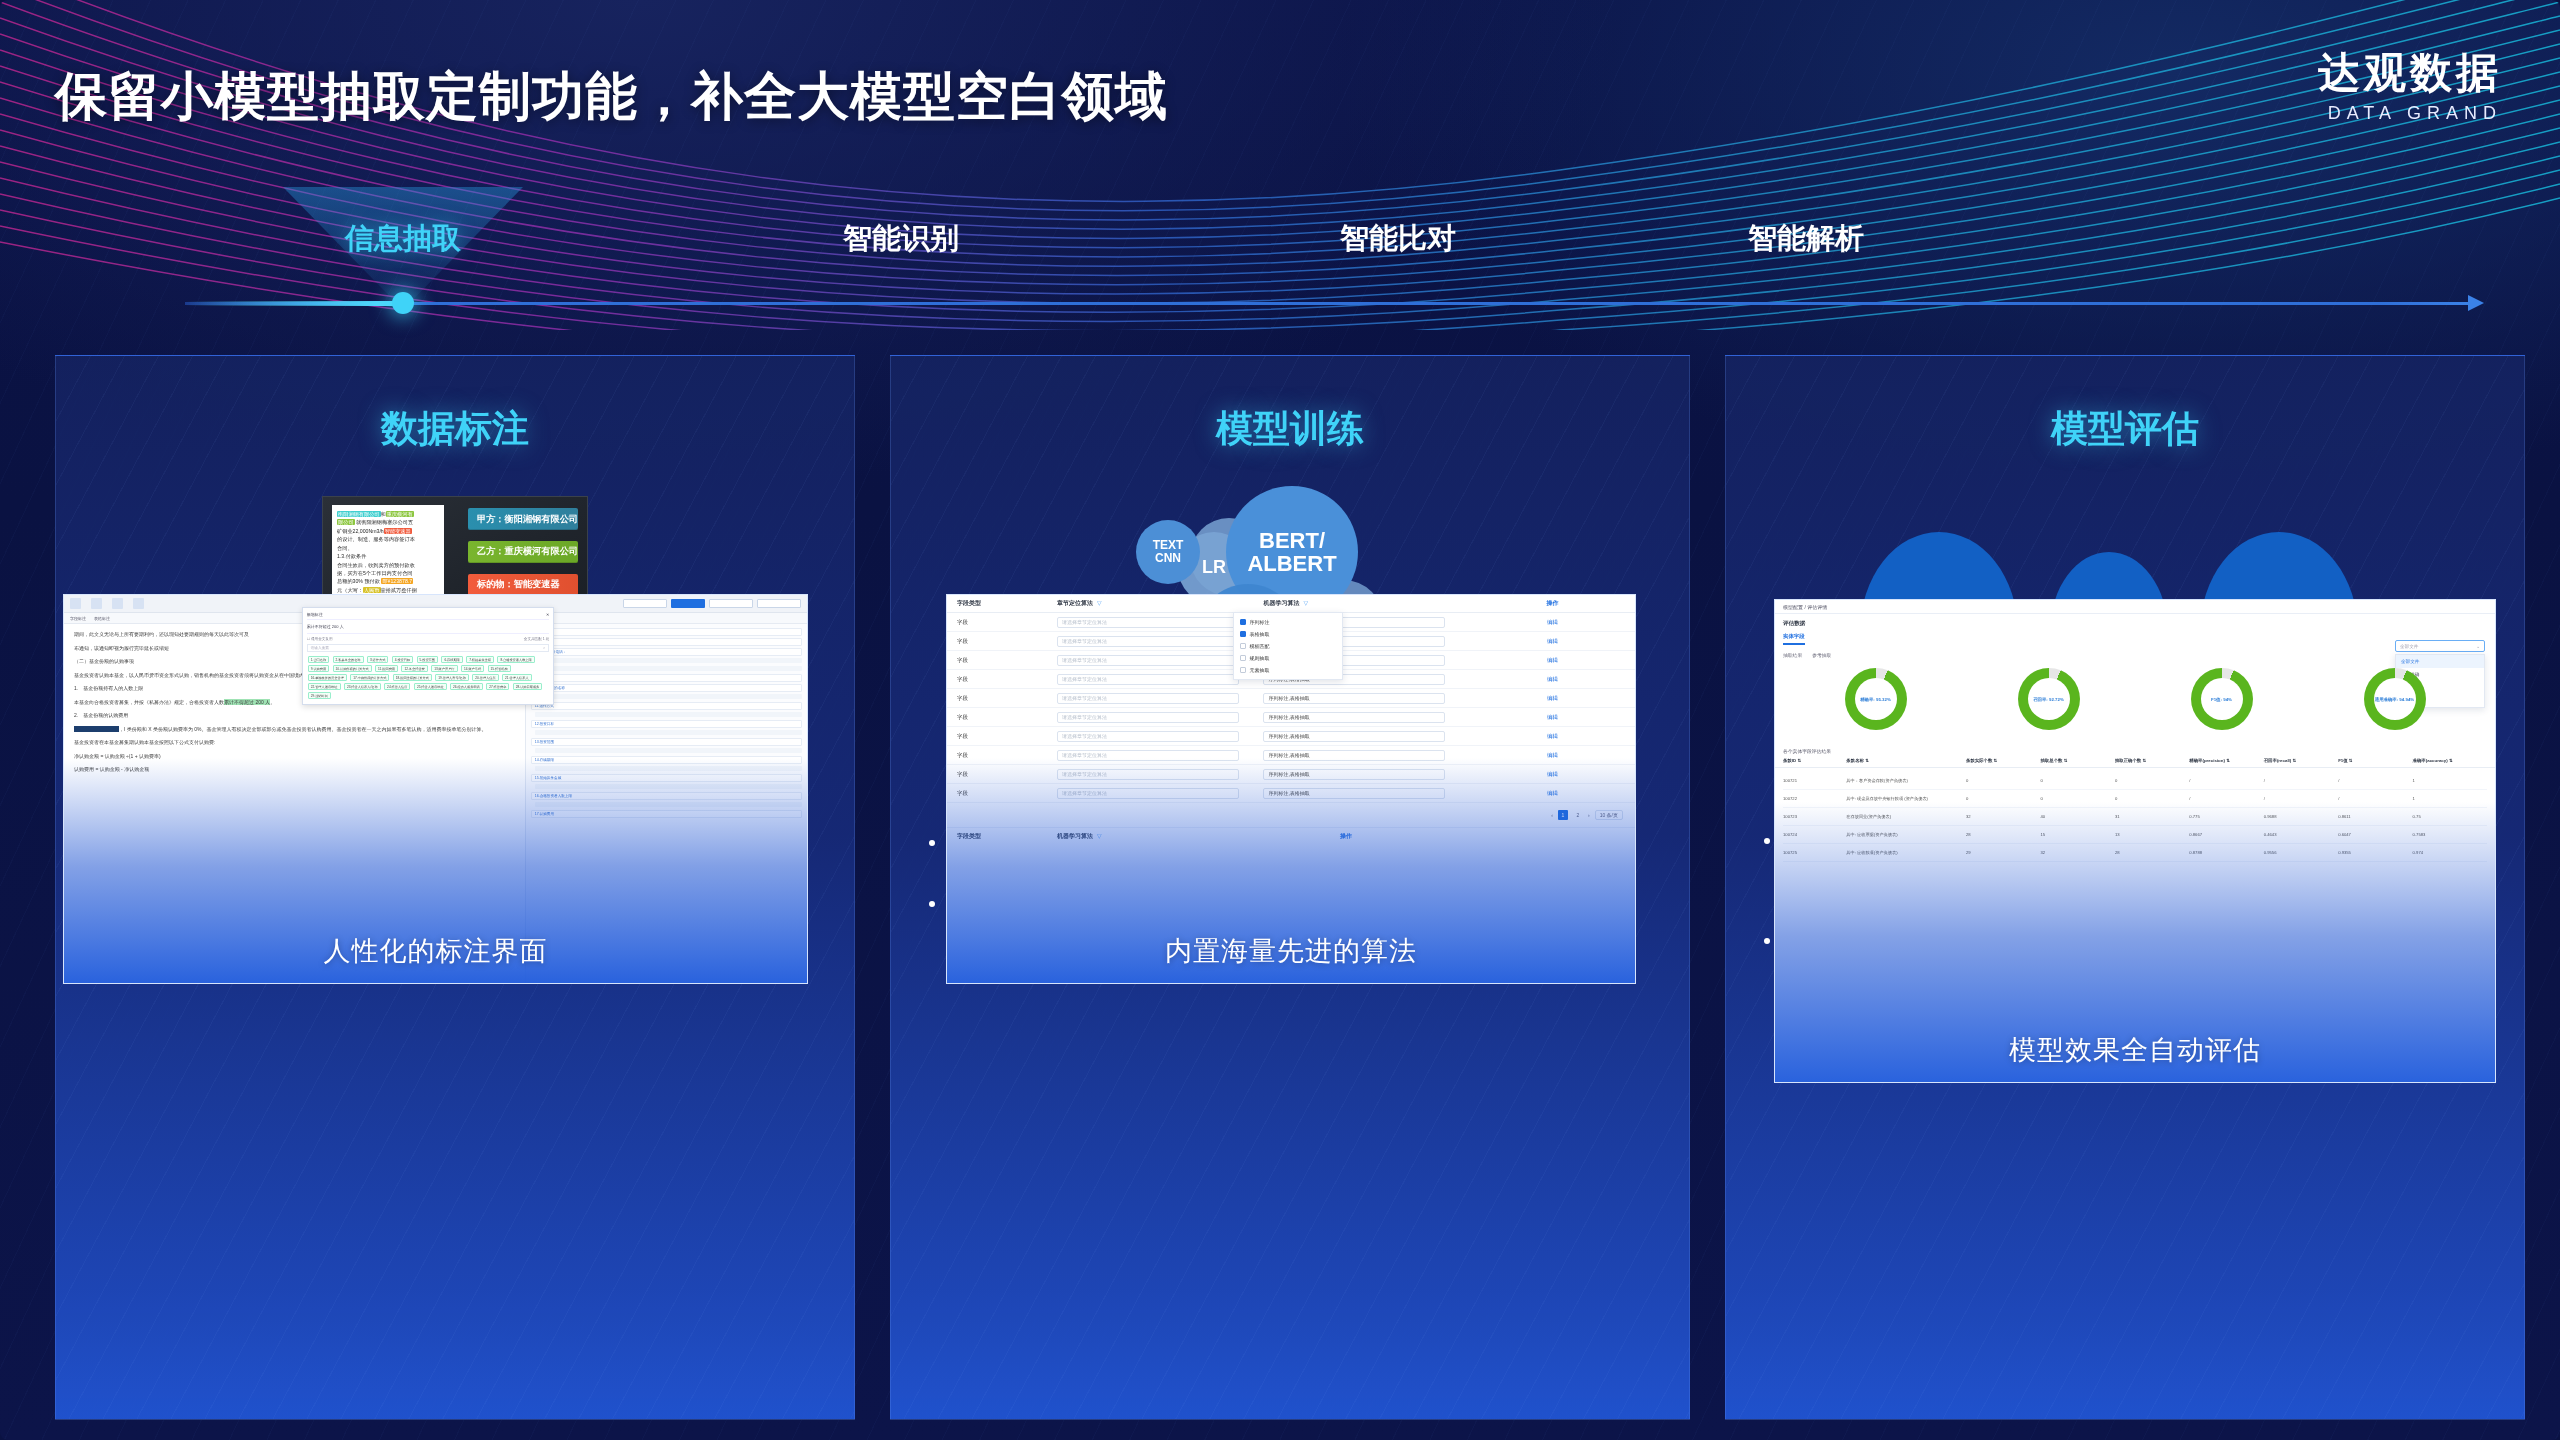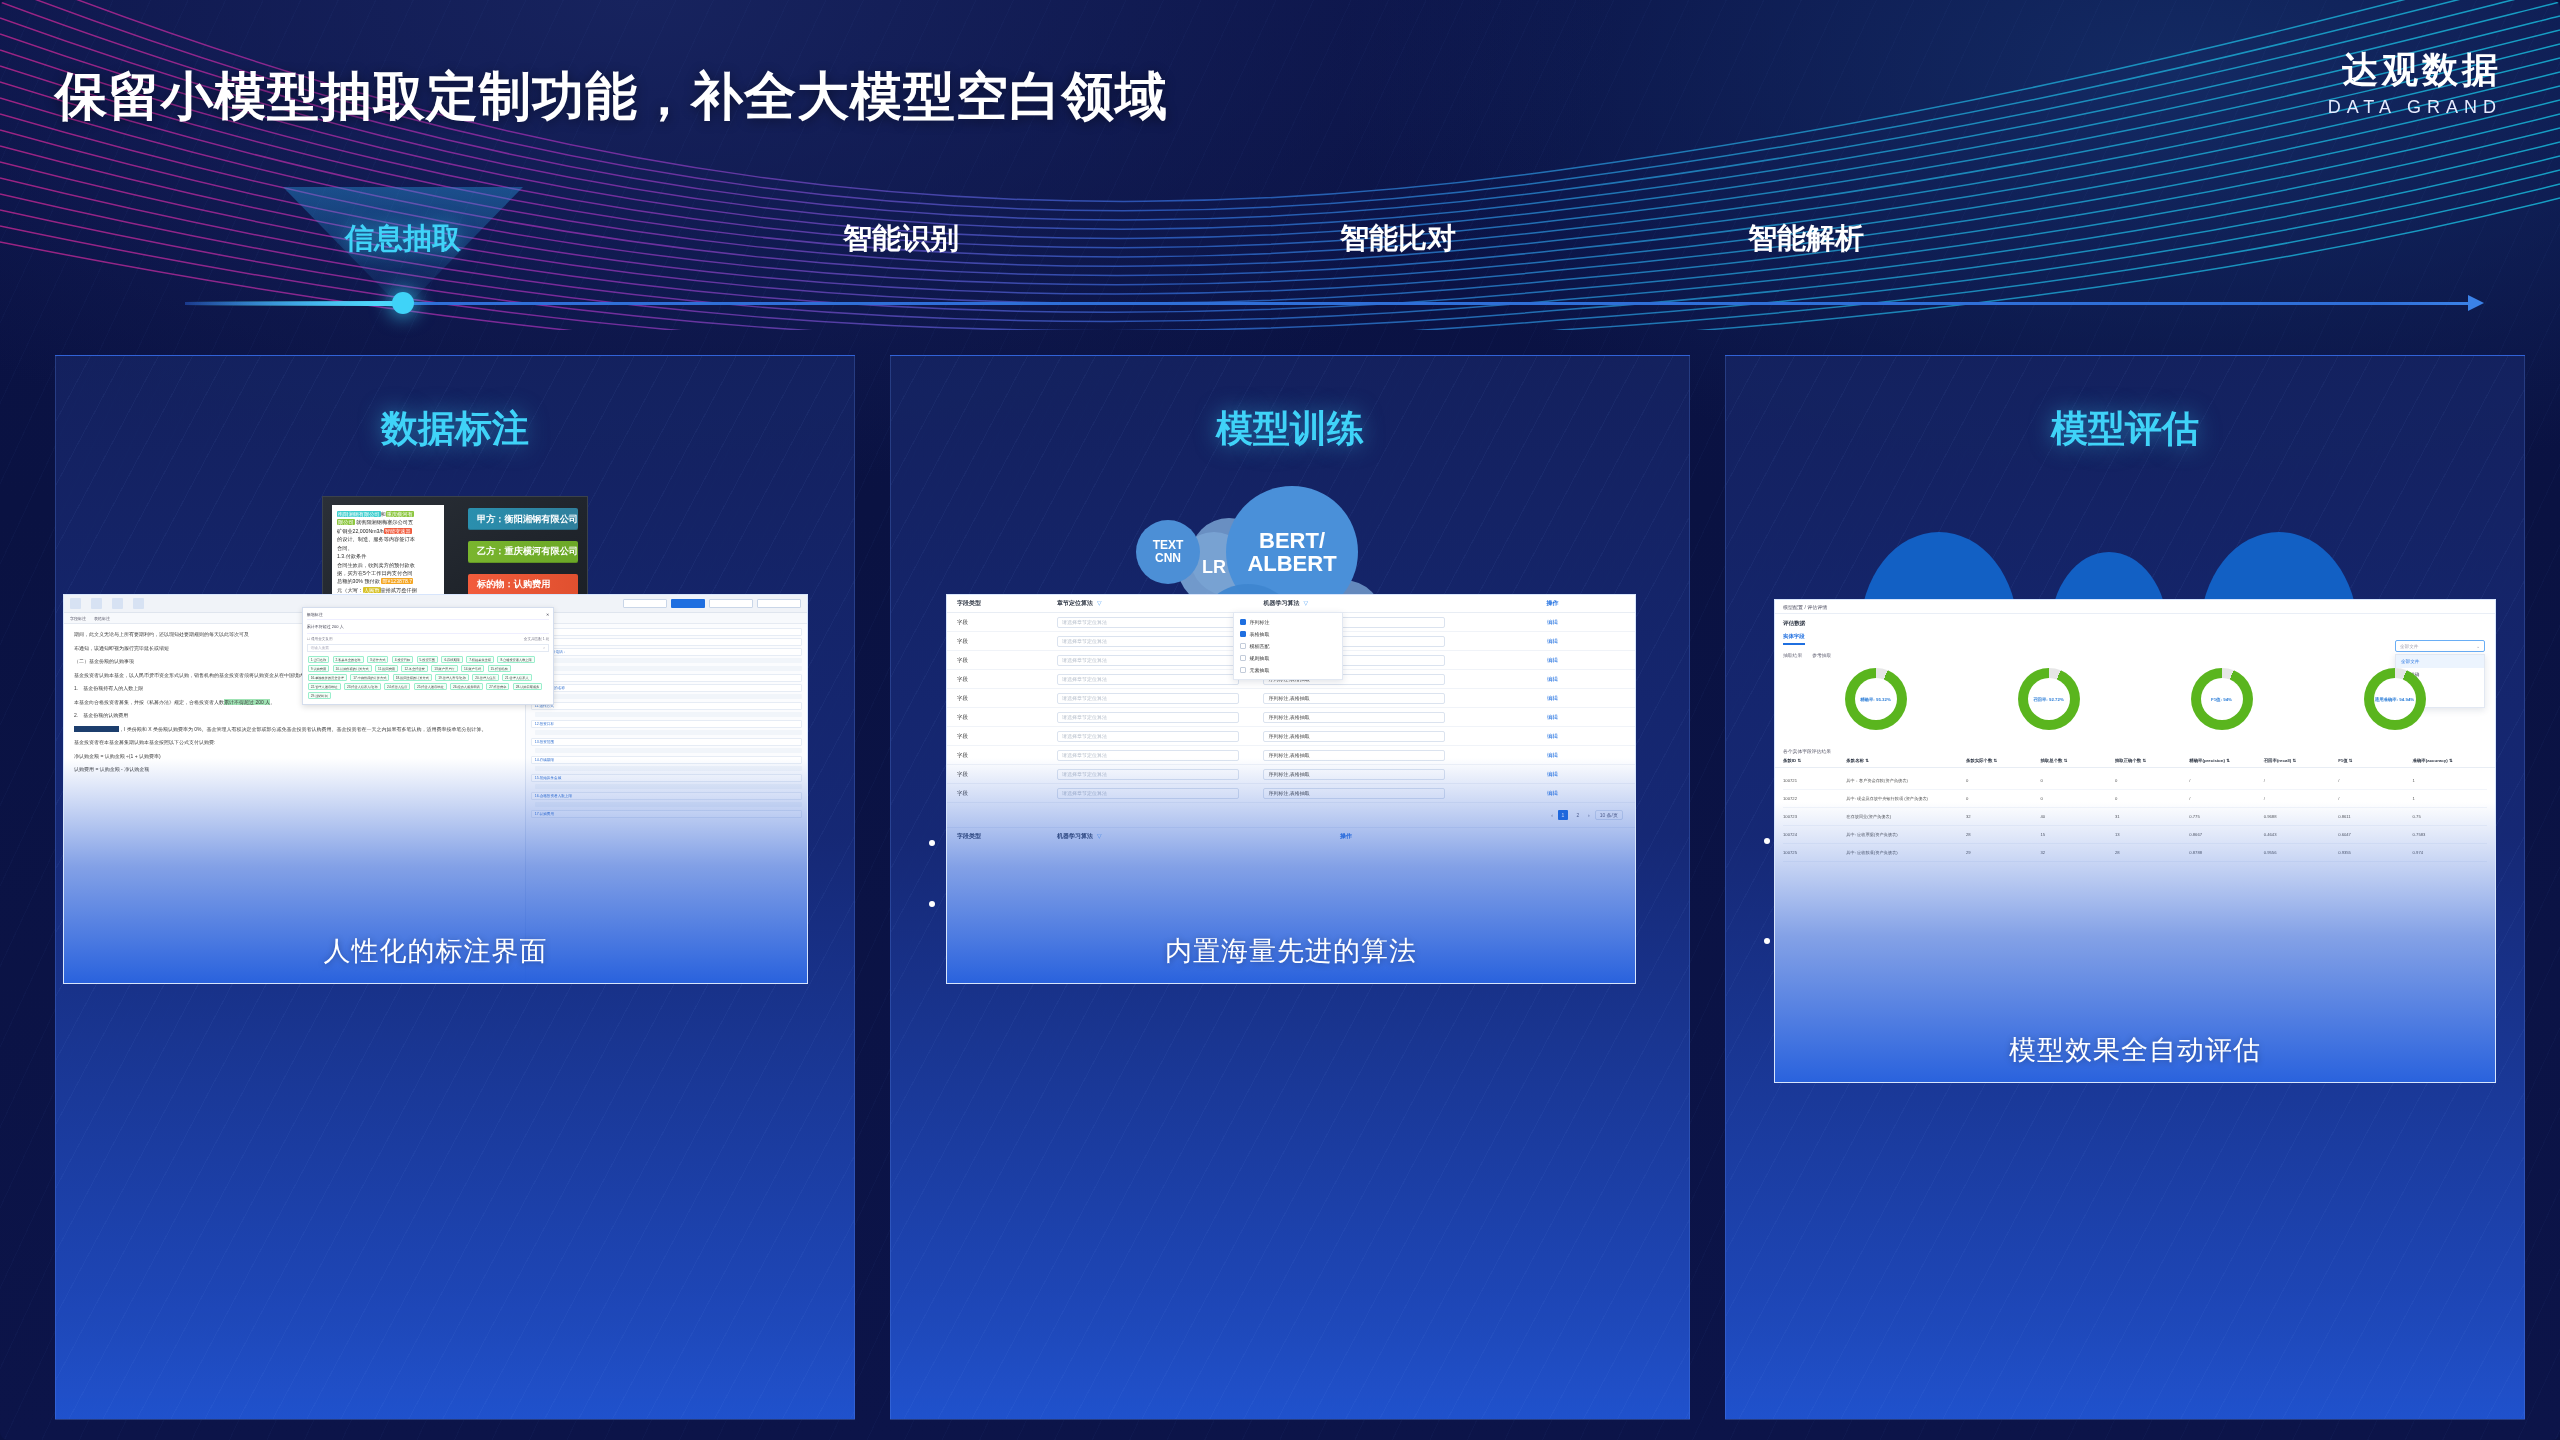--- a/index.html
+++ b/index.html
@@ -27,21 +27,21 @@
     pointer-events:none;
   }
   
   #page-title {
     position:absolute; left:55px; top:62px;
     font-size: 52px; font-weight: 700; color:#ffffff;
     letter-spacing: 1px; white-space: nowrap;
     text-shadow: 0 2px 12px rgba(0,0,0,.45);
   }
   #logo { position:absolute; right:58px; top:52px; text-align:right; }
-  #logo .cn { font-size:36px; font-weight:700; color:#fff; letter-spacing:4px; line-height:1; }
+  #logo .cn { font-size:42px; font-weight:700; color:#fff; letter-spacing:4px; line-height:1; }
   #logo .en { font-size:18px; font-weight:400; color:#e8ecff; letter-spacing:6px; margin-top:9px; }
 
   
   #steps { position:absolute; left:0; top:195px; width:2560px; height:130px; }
   .step {
     position:absolute; top:24px;
     font-size:29px; font-weight:700; color:#ffffff; white-space:nowrap;
   }
   .step.active { color:#3fd3f8; text-shadow:0 0 18px rgba(63,211,248,.55); }
   .funnel {
@@ -291,21 +291,21 @@
         <div>据，买方在5个工作日内支付合同</div>
         <div>总额的30% 预付款 <span class="hl og">即¥123878.7</span></div>
         <div>元（大写：<span class="hl yl">人民币</span>壹拾贰万叁仟捌</div>
         <div>佰柒拾捌元柒角）。</div>
         <div>发货前3天，买方凭卖方开具合同</div>
         <div>总价的5%开立的银行质量保函，</div>
       </div>
       <div class="anno-fields">
         <div class="fld c0">甲方：衡阳湘钢有限公司</div>
         <div class="fld c1">乙方：重庆横河有限公司</div>
-        <div class="fld c2">标的物：认购费用</div>
+        <div class="fld c2">标的物：智能变速器</div>
         <div class="fld c3">合同币种：人民币</div>
         <div class="fld c4">合同金额：￥125000</div>
       </div>
     </div>
 
     <div class="bullets" style="top:470px;">
       <div class="bullet">
         <span class="dot"></span>
         <span>提供划选、框选、字段拼接等5种简易标注方式</span>
       </div>

